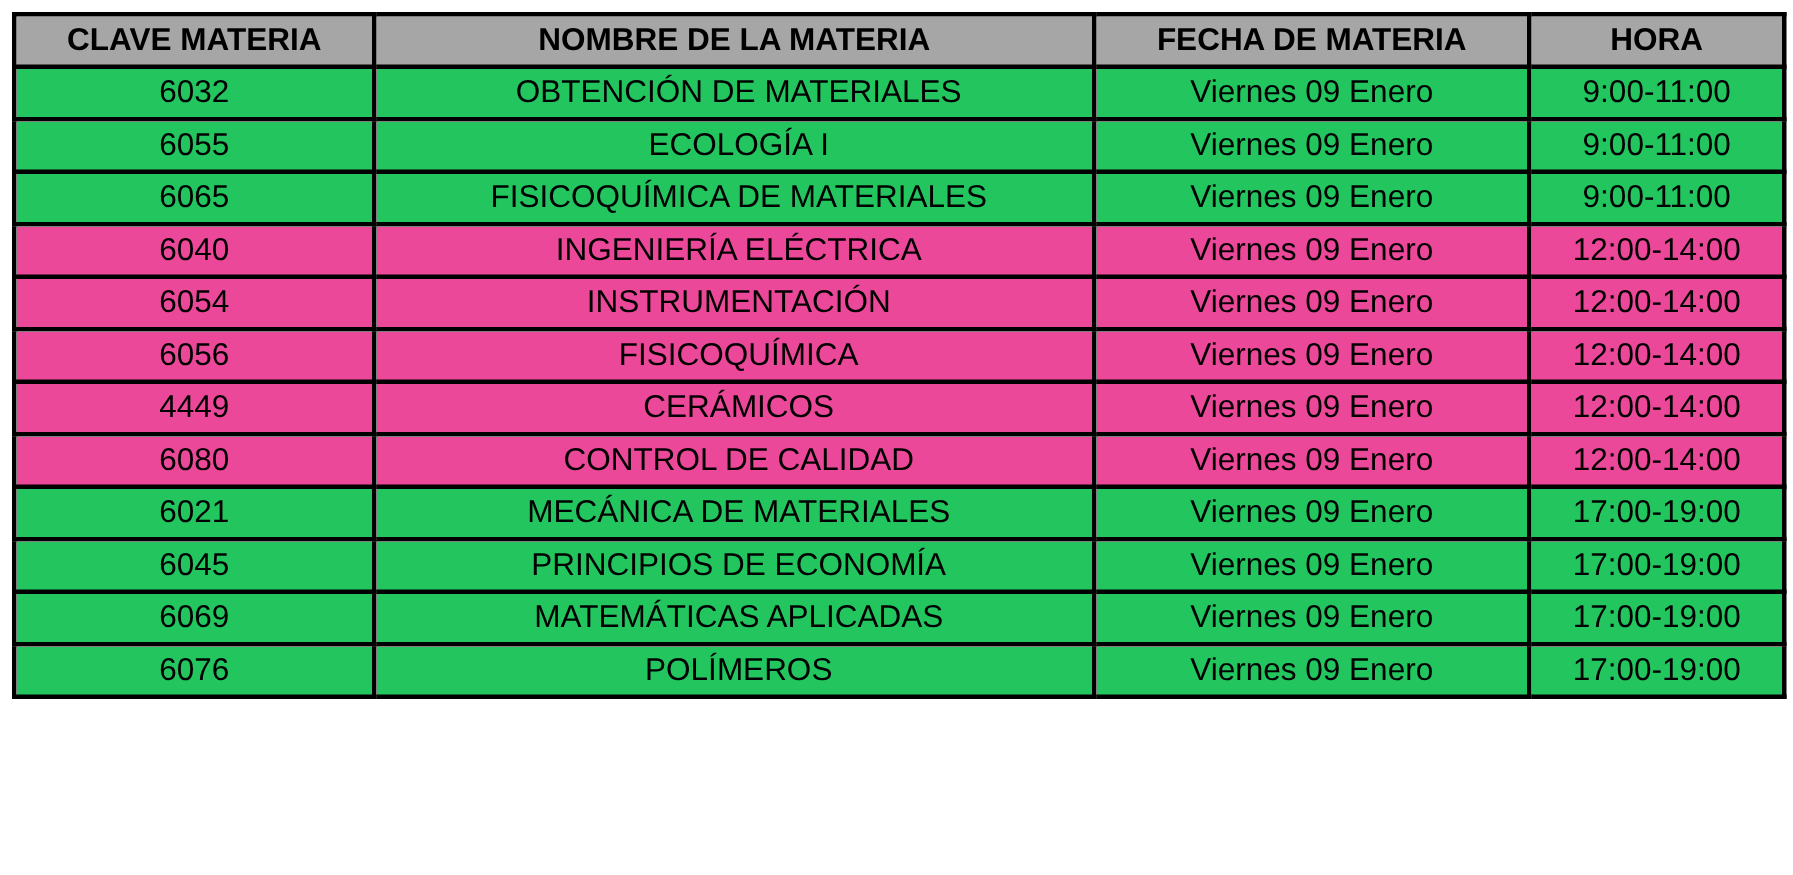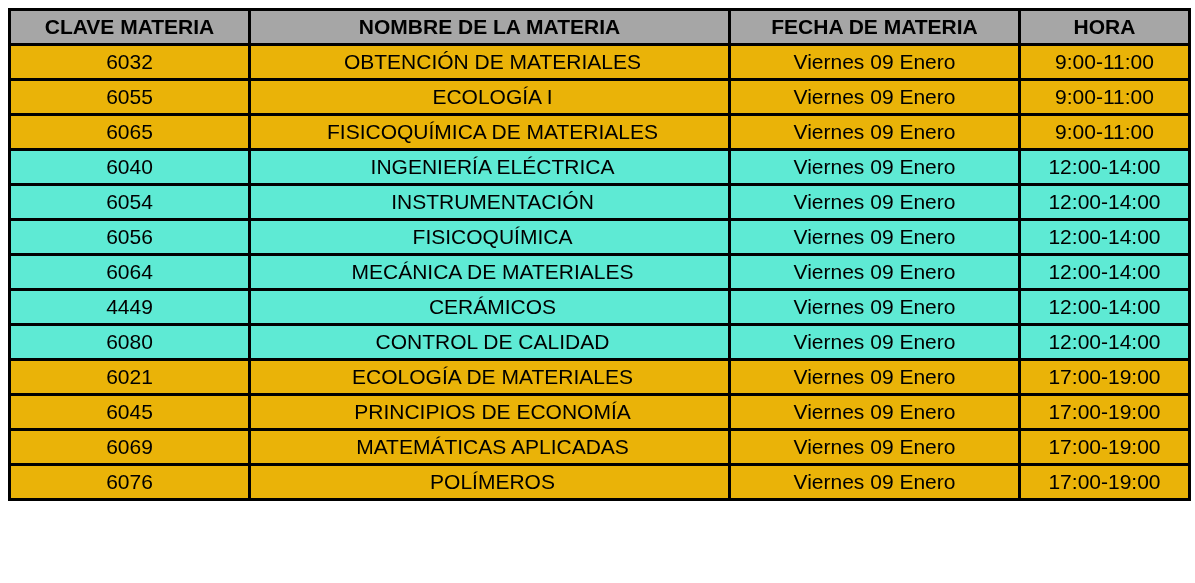--- a/index.html
+++ b/index.html
@@ -31,29 +31,29 @@
     white-space: nowrap;
     padding: 0;
     box-sizing: content-box;
   }
   table.schedule th {
     background: #a6a6a6;
     font-weight: bold;
     text-align: center;
   }
   table.schedule td {
-    background: #eab308;
+    background: #22c55e;
     text-align: center;
   }
   table.schedule td.col-nombre {
     text-align: center;
     padding-left: 6px;
   }
   table.schedule tr.shaded td {
-    background: #5eead4;
+    background: #ec4899;
   }
   col.c-clave  { width: 240px; }
   col.c-nombre { width: 480px; }
   col.c-fecha  { width: 290px; }
   col.c-hora   { width: 170px; }
 </style>
 </head>
 <body>
 
 <div class="page">
@@ -103,40 +103,34 @@
           <td class="col-fecha">Viernes 09 Enero</td>
           <td class="col-hora">12:00-14:00</td>
         </tr>
         <tr class="shaded">
           <td class="col-clave">6056</td>
           <td class="col-nombre">FISICOQUÍMICA</td>
           <td class="col-fecha">Viernes 09 Enero</td>
           <td class="col-hora">12:00-14:00</td>
         </tr>
         <tr class="shaded">
-          <td class="col-clave">6064</td>
-          <td class="col-nombre">MECÁNICA DE MATERIALES</td>
-          <td class="col-fecha">Viernes 09 Enero</td>
-          <td class="col-hora">12:00-14:00</td>
-        </tr>
-        <tr class="shaded">
           <td class="col-clave">4449</td>
           <td class="col-nombre">CERÁMICOS</td>
           <td class="col-fecha">Viernes 09 Enero</td>
           <td class="col-hora">12:00-14:00</td>
         </tr>
         <tr class="shaded">
           <td class="col-clave">6080</td>
           <td class="col-nombre">CONTROL DE CALIDAD</td>
           <td class="col-fecha">Viernes 09 Enero</td>
           <td class="col-hora">12:00-14:00</td>
         </tr>
         <tr>
           <td class="col-clave">6021</td>
-          <td class="col-nombre">ECOLOGÍA DE MATERIALES</td>
+          <td class="col-nombre">MECÁNICA DE MATERIALES</td>
           <td class="col-fecha">Viernes 09 Enero</td>
           <td class="col-hora">17:00-19:00</td>
         </tr>
         <tr>
           <td class="col-clave">6045</td>
           <td class="col-nombre">PRINCIPIOS DE ECONOMÍA</td>
           <td class="col-fecha">Viernes 09 Enero</td>
           <td class="col-hora">17:00-19:00</td>
         </tr>
         <tr>

